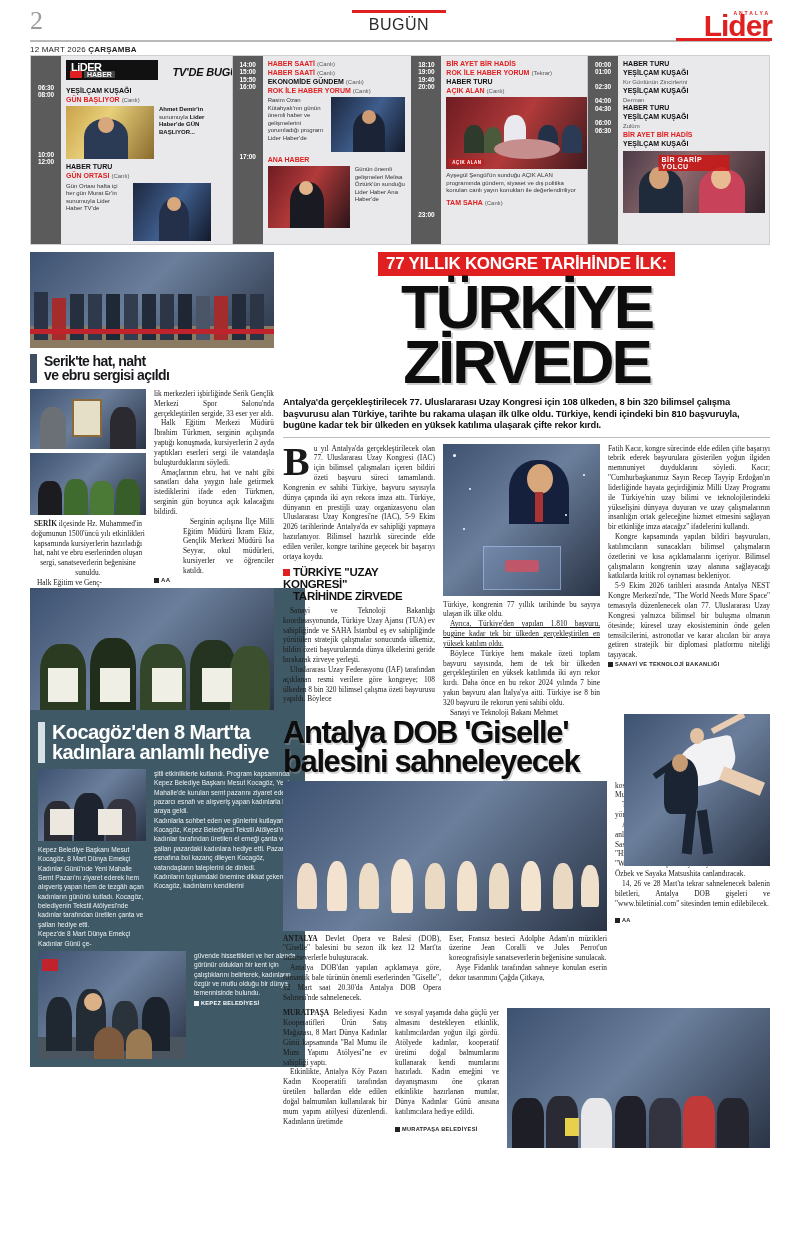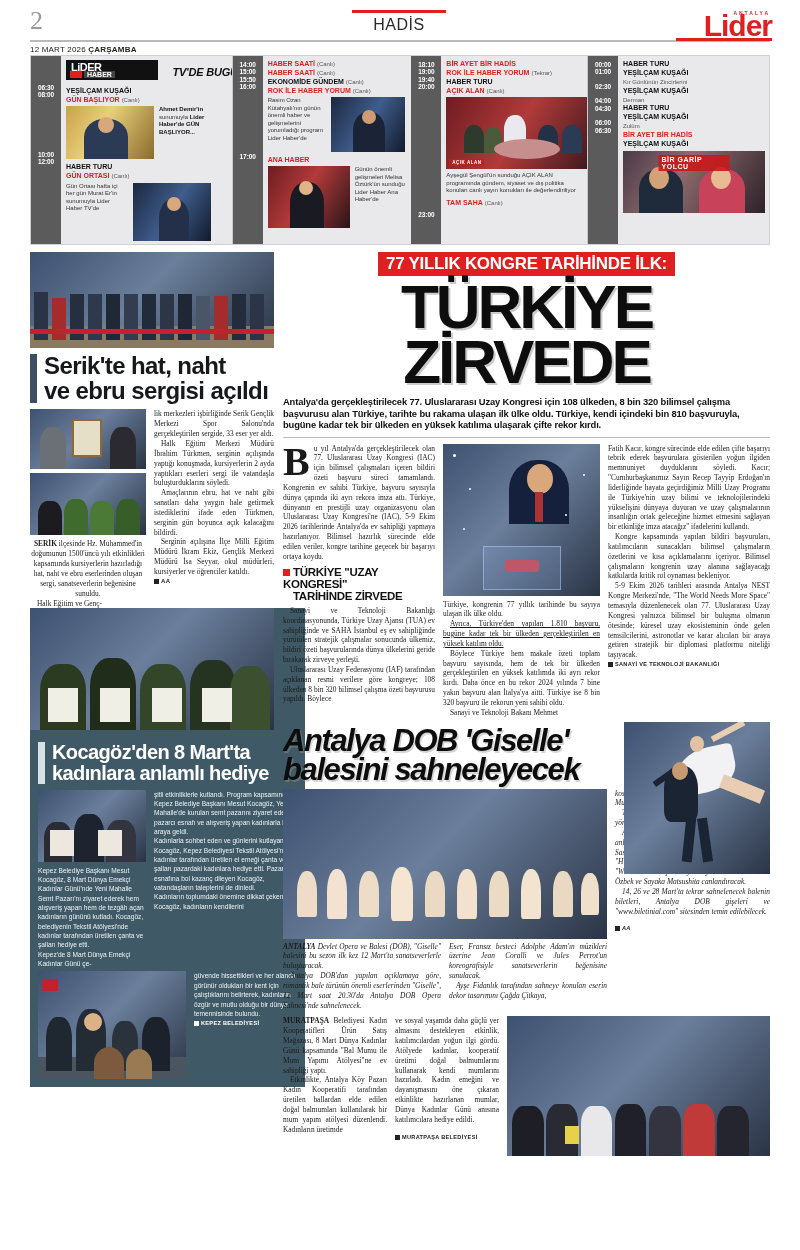--- a/index.html
+++ b/index.html
@@ -99,21 +99,21 @@
   }
 
   
   .left-col { position:absolute; left:30px; top:252px; width:244px; }
 
   .story-card { background:#fff; }
   .hl-img { width:100%; position:relative; overflow:hidden; }
   .hl-title-row { display:flex; margin-top:6px; }
   .hl-bar { width:7px; background:#3f4e63; flex:0 0 7px; margin-right:7px; }
   .hl-title {
-    font-size:24px; font-weight:700; color:#16181c; line-height:1.03; letter-spacing:-.6px;
+    font-size:14px; font-weight:700; color:#16181c; line-height:1.03; letter-spacing:-.6px;
   }
   .body-text {
     font-family:"Liberation Serif", serif; font-size:7.4px; line-height:1.33; color:#1a1a1a; text-align:justify;
   }
   .body-text b { font-weight:700; }
   .src-tag { font-size:6px; font-weight:700; color:#222; letter-spacing:.3px; }
   .src-sq { display:inline-block; width:5px; height:5px; background:#222; margin-right:2px; vertical-align:middle; }
 
   
   .teal-panel { background:#3f5a66; color:#fff; }
@@ -157,21 +157,21 @@
 </head>
 <body>
 
 <div class="page">
 
   <div class="masthead">
     <div class="folio-num">2</div>
     <div class="masthead-rule"></div>
     <div class="section-title-wrap">
       <div class="section-title-bar"></div>
-      <div class="section-title">HADİS</div>
+      <div class="section-title">BUGÜN</div>
     </div>
     <div class="dateline">
       <span>12 MART 2026</span>
       <b>ÇARŞAMBA</b>
     </div>
     <div class="brand">
       <div style="position:relative;display:inline-block;">
         <span class="brand-sub">ANTALYA</span>
         <span class="brand-name">Lider</span>
       </div>
@@ -371,21 +371,21 @@
           </div>
           <div class="body-text" style="margin-top:4px;text-align:center;">
             <b>SERİK</b><span> ilçesinde Hz. Muhammed'in doğumunun 1500'üncü yılı etkinlikleri kapsamında kursiyerlerin hazırladığı hat, naht ve ebru eserlerinden oluşan sergi, sanatseverlerin beğenisine sunuldu.</span>
           </div>
           <div class="body-text" style="text-indent:7px;">Halk Eğitim ve Genç-</div>
         </div>
         <div style="flex:1;">
           <div class="body-text">lik merkezleri işbirliğinde Serik Gençlik Merkezi Spor Salonu'nda gerçekleştirilen sergide, 33 eser yer aldı.</div>
           <div class="body-text" style="text-indent:7px;">Halk Eğitim Merkezi Müdürü İbrahim Türkmen, serginin açılışında yaptığı konuşmada, kursiyerlerin 2 ayda yaptıkları eserleri sergi ile vatandaşla buluşturduklarını söyledi.</div>
           <div class="body-text" style="text-indent:7px;">Amaçlarının ebru, hat ve naht gibi sanatları daha yaygın hale getirmek istediklerini ifade eden Türkmen, serginin gün boyunca açık kalacağını bildirdi.</div>
-          <div class="body-text" style="text-indent:7px;">Serginin açılışına İlçe Milli Eğitim Müdürü İkram Ekiz, Gençlik Merkezi Müdürü İsa Seyyar, okul müdürleri, kursiyerler ve öğrenciler katıldı.</div>
+          <div class="body-text" style="text-indent:7px;margin-left:29px;">Serginin açılışına İlçe Milli Eğitim Müdürü İkram Ekiz, Gençlik Merkezi Müdürü İsa Seyyar, okul müdürleri, kursiyerler ve öğrenciler katıldı.</div>
           <div class="src-tag" style="margin-top:1px;"><span class="src-sq"></span><span>AA</span></div>
         </div>
       </div>
     </div>
 
     <div class="teal-panel" style="width:275px;">
       <div class="ph" style="width:244px;height:122px;">
         <div style="position:absolute;inset:0;background:linear-gradient(150deg,#6f8d55 0%,#4f6f40 40%,#93a96a 100%);"></div>
         <div style="position:absolute;left:10px;bottom:0;width:46px;height:66px;background:#2a3b22;border-radius:40% 40% 0 0;z-index:3;"></div>
         <div style="position:absolute;left:60px;bottom:0;width:46px;height:72px;background:#1f2d1a;border-radius:40% 40% 0 0;z-index:3;"></div>
@@ -492,21 +492,21 @@
 
         <div style="flex:1;">
           <div class="body-text">Fatih Kacır, kongre sürecinde elde edilen çifte başarıyı tebrik ederek başvurulara gösterilen yoğun ilgiden memnuniyet duyduklarını söyledi. Kacır; "Cumhurbaşkanımız Sayın Recep Tayyip Erdoğan'ın liderliğinde hayata geçirdiğimiz Milli Uzay Programı ile Türkiye'nin uzay bilimi ve teknolojilerindeki yükselişini dünyaya duyuran ve uzay çalışmalarının insanlığın ortak geleceğine hizmet etmesini sağlayan bir etkinliğe imza atacağız" ifadelerini kullandı.</div>
           <div class="body-text" style="text-indent:7px;font-family:Liberation Serif, serif;">Kongre kapsamında yapılan bildiri başvuruları, katılımcıların sunacakları bilimsel çalışmaların özetlerini ve kısa açıklamalarını içeriyor. Bilimsel çalışmaların kongrenin uzay alanına sağlayacağı katkılarda kritik rol oynaması bekleniyor.</div>
           <div class="body-text" style="text-indent:7px;">5-9 Ekim 2026 tarihleri arasında Antalya NEST Kongre Merkezi'nde, "The World Needs More Space" temasıyla düzenlenecek olan 77. Uluslararası Uzay Kongresi yalnızca bilimsel bir buluşma olmanın ötesinde; küresel uzay ekosisteminin önde gelen temsilcilerini, astronotlar ve karar alıcıları bir araya getiren stratejik bir diplomasi platformu niteliği taşıyacak.</div>
           <div class="src-tag" style="margin-top:1px;font-size:5.6px;"><span class="src-sq"></span><span>SANAYİ VE TEKNOLOJİ BAKANLIĞI</span></div>
         </div>
       </div>
     </div>
 
-    <div style="margin-top:8px;font-style:italic;">
+    <div style="">
       <div style="position:relative;">
         <div class="head-black" style="width:350px;">
           <div>Antalya DOB 'Giselle'</div>
           <div>balesini sahneleyecek</div>
         </div>
         <div class="ph" style="position:absolute;right:0;top:-4px;width:146px;height:152px;background:#fff;">
           <div style="position:absolute;inset:0;background:#ffffff;"></div>
           <div style="position:absolute;left:52px;top:26px;width:60px;height:44px;background:#f2f2f4;border-radius:60% 10% 55% 20%;transform:rotate(-12deg);z-index:3;"></div>
           <div style="position:absolute;left:66px;top:14px;width:14px;height:16px;border-radius:50%;background:#e3c2a4;z-index:4;"></div>
           <div style="position:absolute;left:86px;top:6px;width:36px;height:6px;background:#e8cdb2;transform:rotate(-28deg);z-index:3;"></div>

